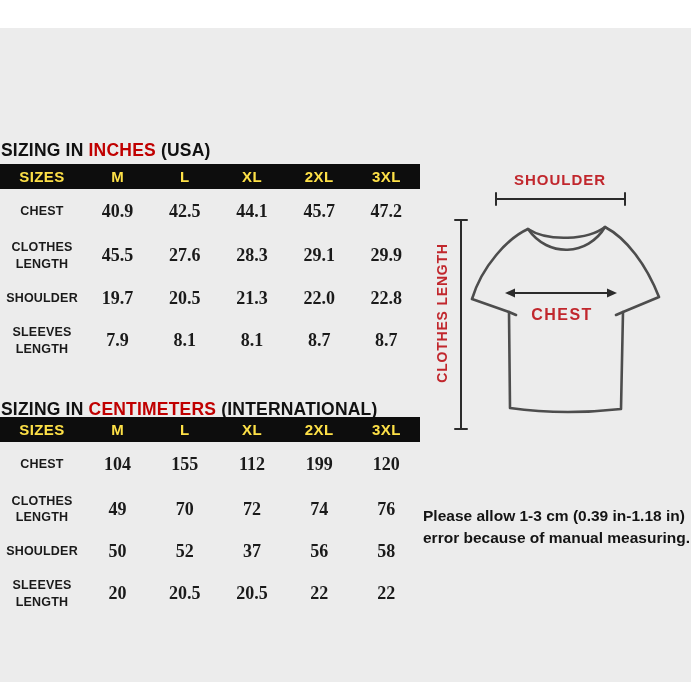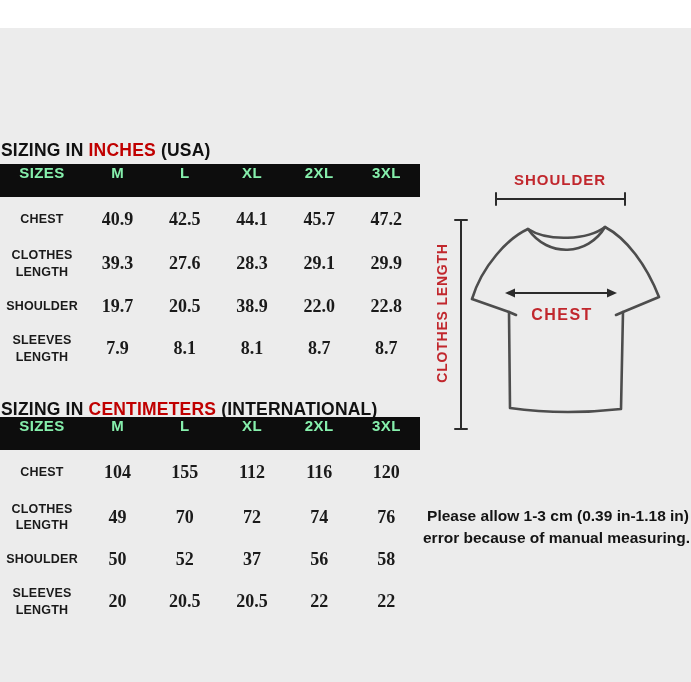--- a/index.html
+++ b/index.html
@@ -11,22 +11,22 @@
     margin-top:28px;
   }
   .section-title {
     position:absolute; left:1px; margin:0;
     font-size:17.5px; font-weight:bold; color:#111;
     letter-spacing:0.2px; white-space:nowrap;
   }
   .section-title .red-unit { color:#c00000; }
   .sizing-table { position:absolute; left:0; width:420px; }
   .thead {
-    display:flex; align-items:flex-start; height:33px;
-    background:#0d0d0d; color:#86efac;
+    display:flex; align-items:center; height:25px;
+    background:#0d0d0d; color:#fde047;
   }
   .thead .cell, .thead .cell-label {
     font-size:15px; font-weight:bold; letter-spacing:0.4px;
   }
   .trow { display:flex; align-items:center; }
   .cell-label { width:84px; text-align:center; }
   .cell { width:67.2px; text-align:center; }
   .row-label {
     font-size:12.5px; font-weight:bold; line-height:1.3;
     letter-spacing:0.2px;
@@ -39,21 +39,21 @@
   }
   .shoulder-label { left:495px; top:143px; width:130px; font-size:15px; letter-spacing:1px; }
   .chest-label   { left:510px; top:278px; width:104px; font-size:16px; letter-spacing:1.5px; }
   .length-label  {
     left:362px; top:277px; width:160px; font-size:14px; letter-spacing:0.8px;
     transform:rotate(-90deg); transform-origin:center center;
   }
   .note {
     position:absolute; left:423px; top:477px; width:266px;
     font-size:15.5px; font-weight:600; line-height:22px;
-    color:#141414; white-space:nowrap;text-align:right;
+    color:#141414; white-space:nowrap;
   }
 </style>
 </head>
 <body>
 
 <div class="page">
 
   <h2 class="section-title" style="top:112px;"><span>SIZING IN </span><span class="red-unit">INCHES</span><span> (USA)</span></h2>
 
   <div class="sizing-table" style="top:136px;">
@@ -68,31 +68,31 @@
     <div class="trow" style="height:45px;">
       <div class="cell-label row-label">CHEST</div>
       <div class="cell value">40.9</div>
       <div class="cell value">42.5</div>
       <div class="cell value">44.1</div>
       <div class="cell value">45.7</div>
       <div class="cell value">47.2</div>
     </div>
     <div class="trow" style="height:43px;">
       <div class="cell-label row-label">CLOTHES LENGTH</div>
-      <div class="cell value">39.3</div>
+      <div class="cell value">45.5</div>
       <div class="cell value">27.6</div>
       <div class="cell value">28.3</div>
       <div class="cell value">29.1</div>
       <div class="cell value">29.9</div>
     </div>
     <div class="trow" style="height:42px;">
       <div class="cell-label row-label">SHOULDER</div>
       <div class="cell value">19.7</div>
       <div class="cell value">20.5</div>
-      <div class="cell value">38.9</div>
+      <div class="cell value">21.3</div>
       <div class="cell value">22.0</div>
       <div class="cell value">22.8</div>
     </div>
     <div class="trow" style="height:43px;">
       <div class="cell-label row-label">SLEEVES LENGTH</div>
       <div class="cell value">7.9</div>
       <div class="cell value">8.1</div>
       <div class="cell value">8.1</div>
       <div class="cell value">8.7</div>
       <div class="cell value">8.7</div>
@@ -108,21 +108,21 @@
       <div class="cell">L</div>
       <div class="cell">XL</div>
       <div class="cell">2XL</div>
       <div class="cell">3XL</div>
     </div>
     <div class="trow" style="height:45px;">
       <div class="cell-label row-label">CHEST</div>
       <div class="cell value">104</div>
       <div class="cell value">155</div>
       <div class="cell value">112</div>
-      <div class="cell value">116</div>
+      <div class="cell value">199</div>
       <div class="cell value">120</div>
     </div>
     <div class="trow" style="height:44px;">
       <div class="cell-label row-label">CLOTHES LENGTH</div>
       <div class="cell value">49</div>
       <div class="cell value">70</div>
       <div class="cell value">72</div>
       <div class="cell value">74</div>
       <div class="cell value">76</div>
     </div>

